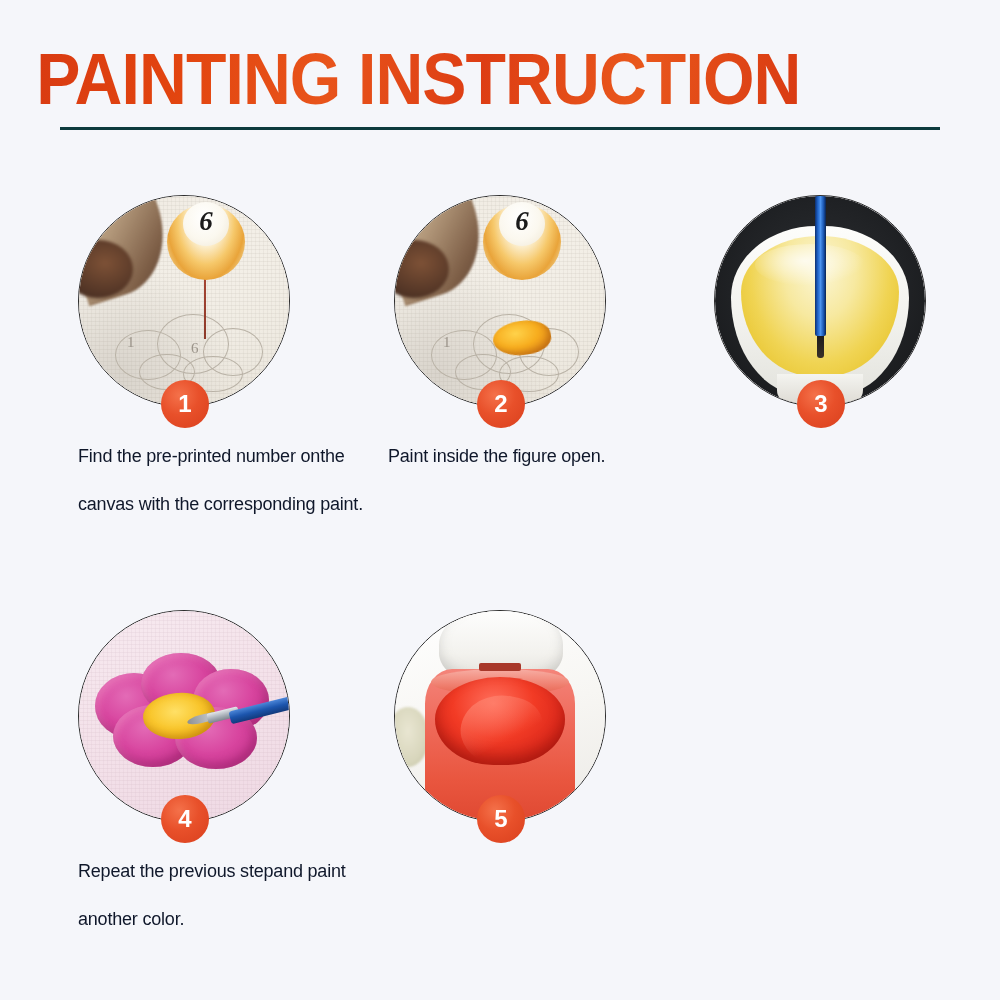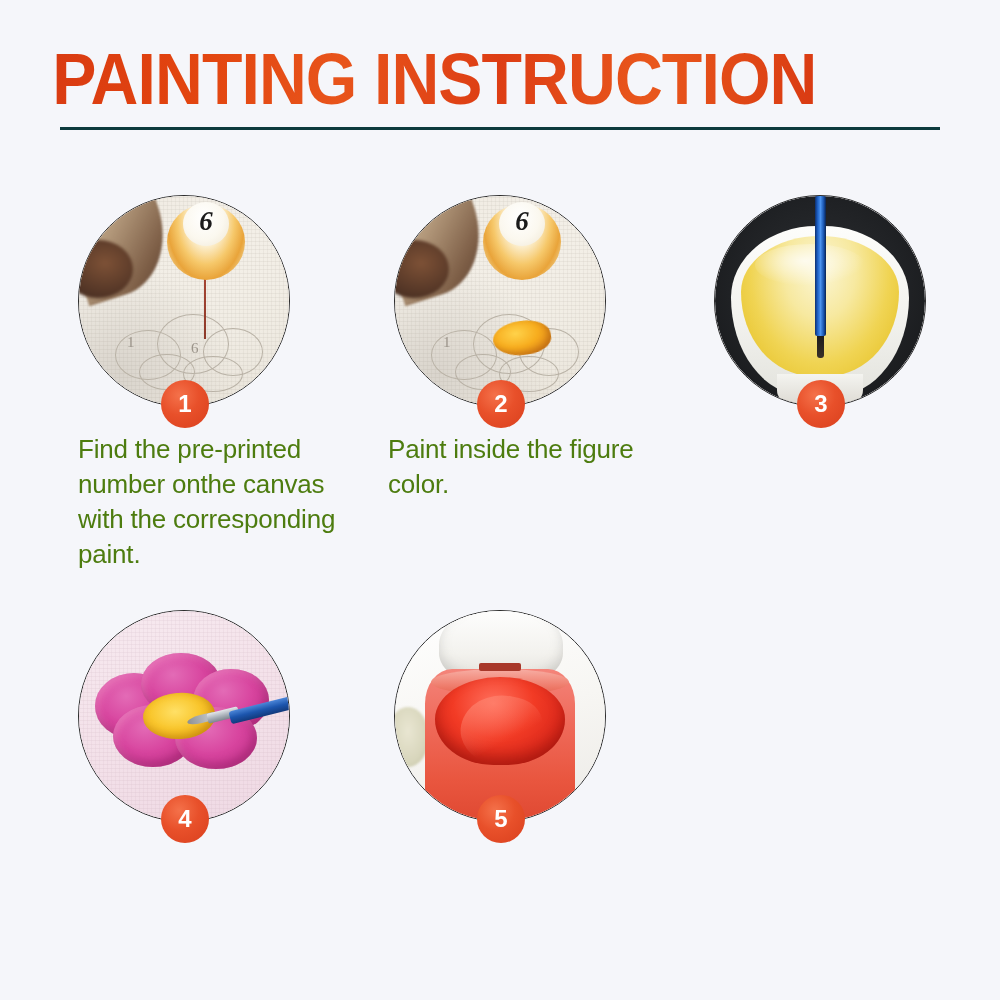--- a/index.html
+++ b/index.html
@@ -11,21 +11,21 @@
     height: 1000px;
     background: #f5f6fa;
     font-family: "Liberation Sans", sans-serif;
     overflow: hidden;
     position: relative;
   }
 
   
   .title-wrap {
     position: absolute;
-    left: 16px;
+    left: 0;
     top: 42px;
     width: 836px;
     text-align: center;
   }
   .main-title {
     display: inline-block;
     font-family: "Liberation Sans", sans-serif;
     font-weight: bold;
     font-size: 72px;
     line-height: 74px;
@@ -445,23 +445,23 @@
   .b-col2 { left: 97px; }
   .b-col3 { left: 97px; }
 
   
   .caption {
     position: absolute;
     top: 252px;
     left: 18px;
     width: 290px;
     font-family: "Liberation Sans", sans-serif;
-    font-size: 26px;
-    line-height: 35px;
-    color: #4d7c0f;
+    font-size: 18px;
+    line-height: 48px;
+    color: #0f172a;
     letter-spacing: -0.2px;
   }
   .cap-col2 { left: 8px; width: 300px; }
   .cap-col3 { left: 25px; width: 270px; }
 </style>
 </head>
 <body>
 
 <div class="title-wrap">
   <div class="main-title">PAINTING INSTRUCTION</div>
@@ -521,21 +521,21 @@
             <div class="paint-blob"></div>
             <div class="pot">
               <div class="pot-body"></div>
               <div class="pot-lid"></div>
               <div class="pot-num">6</div>
             </div>
           </div>
         </div>
         <div class="badge b-col2">2</div>
       </div>
-      <div class="caption cap-col2">Paint inside the figure color.</div>
+      <div class="caption cap-col2">Paint inside the figure open.</div>
     </div>
 
     <div class="step col3">
       <div class="photo-holder">
         <div class="circle c-col3">
           <div class="scene">
             <div class="dark-ring"></div>
             <div class="cup"></div>
             <div class="water"></div>
             <div class="water-shine"></div>
@@ -565,20 +565,21 @@
               <div class="petal p5"></div>
               <div class="flower-center"></div>
             </div>
             <div class="bristle-4"></div>
             <div class="ferrule-4"></div>
             <div class="brush-handle-4"></div>
           </div>
         </div>
         <div class="badge b-col1">4</div>
       </div>
+      <div class="caption">Repeat the previous stepand paint another color.</div>
     </div>
 
     <div class="step col2">
       <div class="photo-holder">
         <div class="circle c-col2">
           <div class="scene">
             <div class="white-bg5"></div>
             <div class="pot5-neighbor"></div>
             <div class="pot5-lid"></div>
             <div class="pot5-body"></div>

